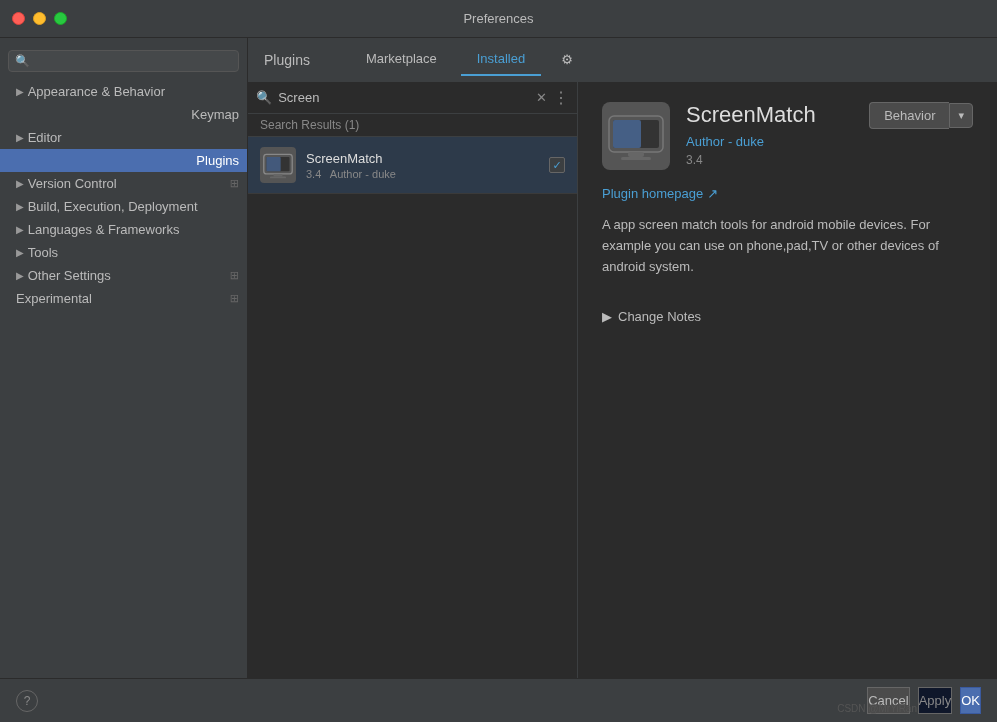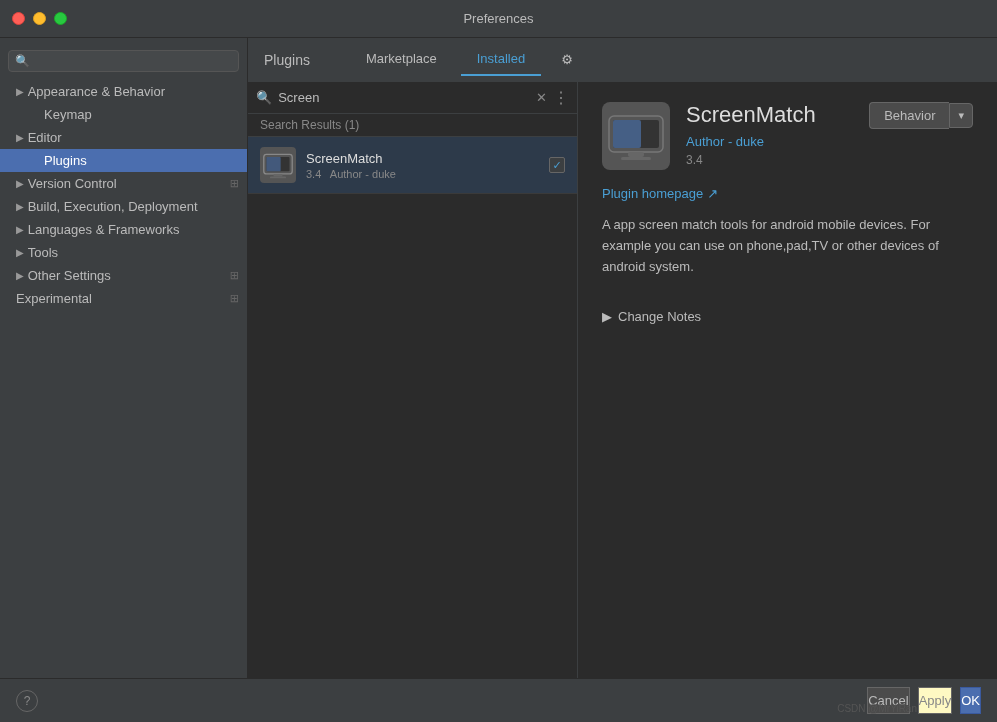--- a/index.html
+++ b/index.html
@@ -86,21 +86,21 @@
     .sidebar-item {
       display: flex;
       align-items: center;
       padding: 4px 8px 4px 16px;
       cursor: pointer;
       color: #bbbbbb;
       font-size: 13px;
       position: relative;
     }
     .sidebar-item.active { background: #4b6eaf; color: #ffffff; }
-    .sidebar-item.indent1 { padding-left: 44px; }
+    .sidebar-item.indent1 { padding-left: 44px; justify-content: flex-end; }
     .sidebar-arrow {
       font-size: 10px;
       margin-right: 4px;
       color: #999;
     }
     .sidebar-icon-ext {
       position: absolute;
       right: 8px;
       color: #666;
       font-size: 11px;
@@ -373,21 +373,21 @@
       border-radius: 0;
       font-size: 13px;
       cursor: pointer;
       border: 1px solid #666;
     }
     .btn-cancel {
       background: #4b4b4b;
       color: #bbbbbb;
     }
     .btn-apply {
-      background: #fef9c3;
+      background: #0f172a;
       color: #888;
     }
     .btn-ok {
       background: #4b6eaf;
       color: #ffffff;
       border-color: #3a5a9f;
     }
 
     
     .watermark {

